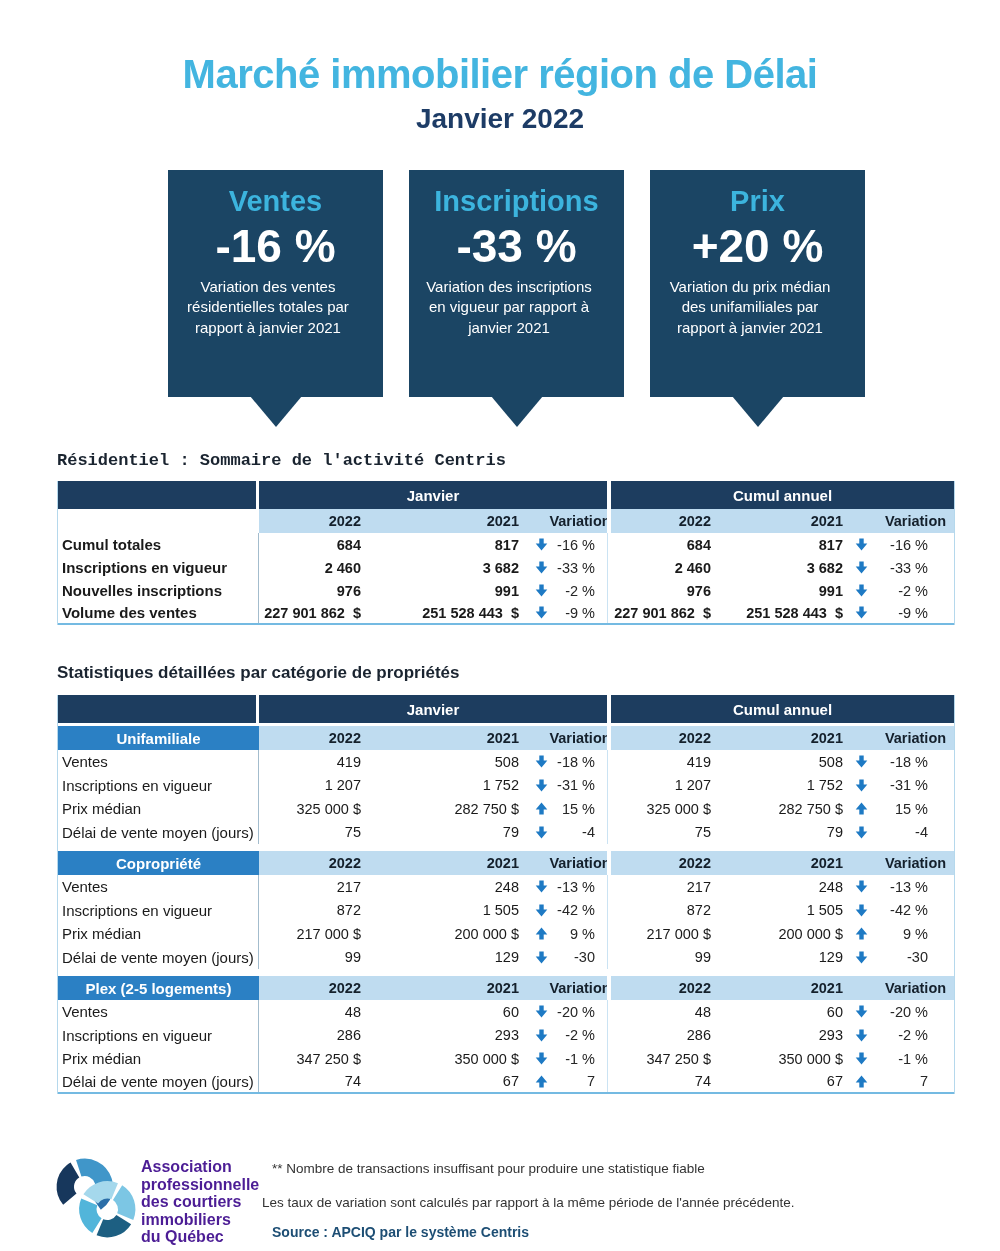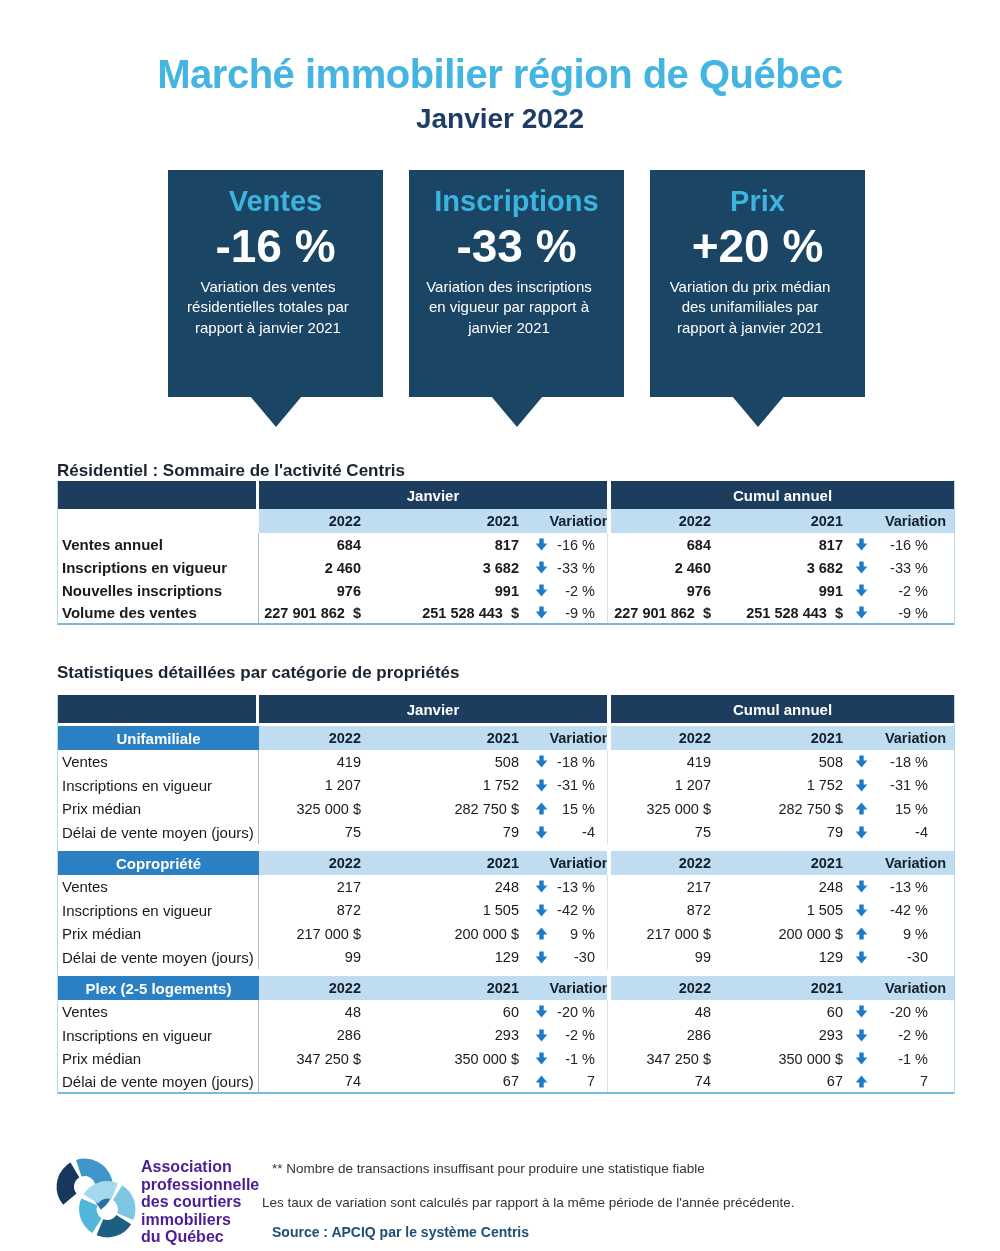--- a/index.html
+++ b/index.html
@@ -20,21 +20,21 @@
               text-align:center; padding-top:16px; }
   .callout-heading { font-size:29px; font-weight:bold; color:#3cb4de; line-height:1.1; }
   .callout-value   { font-size:46px; font-weight:bold; color:#ffffff; line-height:1.15; margin-top:2px; }
   .callout-desc    { font-size:15px; line-height:1.38; padding:4px 23px 0 8px; }
   .callout-tail { position:absolute; bottom:-30px; left:50%; transform:translateX(-50%);
                   width:0; height:0; border-left:26px solid transparent;
                   border-right:26px solid transparent; border-top:31px solid #1b4564; }
 
   
   .section-title { position:absolute; left:57px; font-size:17px; font-weight:bold; color:#1a2430; }
-  .t1-title { top:461px; }
+  .t1-title { top:451px;font-family:Liberation Mono, monospace; }
   .t2-title { top:663px; }
 
   .data-table { position:absolute; left:57px; width:898px;
                 border-left:1px solid #b5d8ec; border-right:1px solid #b5d8ec;
                 font-size:14.5px; color:#1a1a1a; }
   .t1 { top:481px; }
   .t2 { top:695px; }
 
   .tgrid { display:grid; grid-template-columns:201px 108px 158px 82px 4px 106px 132px 105px; }
 
@@ -82,21 +82,21 @@
   .note-1 { position:absolute; left:272px; top:1161px; font-size:13.5px; color:#333333; }
   .note-2 { position:absolute; left:262px; top:1195px; font-size:13.5px; color:#333333; }
   .source { position:absolute; left:272px; top:1224px; font-size:14px; font-weight:bold; color:#1d4e74; }
 </style>
 </head>
 <body>
 
 <div class="page">
 
   <div class="title-block">
-    <div class="main-title">Marché immobilier région de Québec</div>
+    <div class="main-title">Marché immobilier région de Délai</div>
     <div class="sub-title">Janvier 2022</div>
   </div>
 
   <div class="callouts">
     <div class="callout">
       <div class="callout-heading">Ventes</div>
       <div class="callout-value">-16 %</div>
       <div class="callout-desc">Variation des ventes résidentielles totales par rapport à janvier 2021</div>
       <div class="callout-tail"></div>
     </div>
@@ -128,21 +128,21 @@
       <div class="cell yh r">2022</div>
       <div class="cell yh r">2021</div>
       <div class="cell yh c">Variation</div>
       <div class="head-gap"></div>
       <div class="cell yh r">2022</div>
       <div class="cell yh r">2021</div>
       <div class="cell yh c">Variation</div>
     </div>
     <div class="tbody">
         <div class="tgrid trow">
-          <div class="cell label">Ventes annuel</div>
+          <div class="cell label">Cumul totales</div>
           <div class="cell val r">684</div>
           <div class="cell val r">817</div>
           <div class="cell var half-j"><span class="arrow down"><svg viewBox="0 0 13 13" width="13" height="13">
                 <path d="M4.3 0.5 h4.4 v5.1 h3.6 L6.5 12.6 L0.7 5.6 h3.6 z"></path>
               </svg></span><span class="varval">-16 %</span></div>
           <div class="body-gap"></div>
           <div class="cell val r">684</div>
           <div class="cell val r">817</div>
           <div class="cell var half-c"><span class="arrow down"><svg viewBox="0 0 13 13" width="13" height="13">
                 <path d="M4.3 0.5 h4.4 v5.1 h3.6 L6.5 12.6 L0.7 5.6 h3.6 z"></path>

